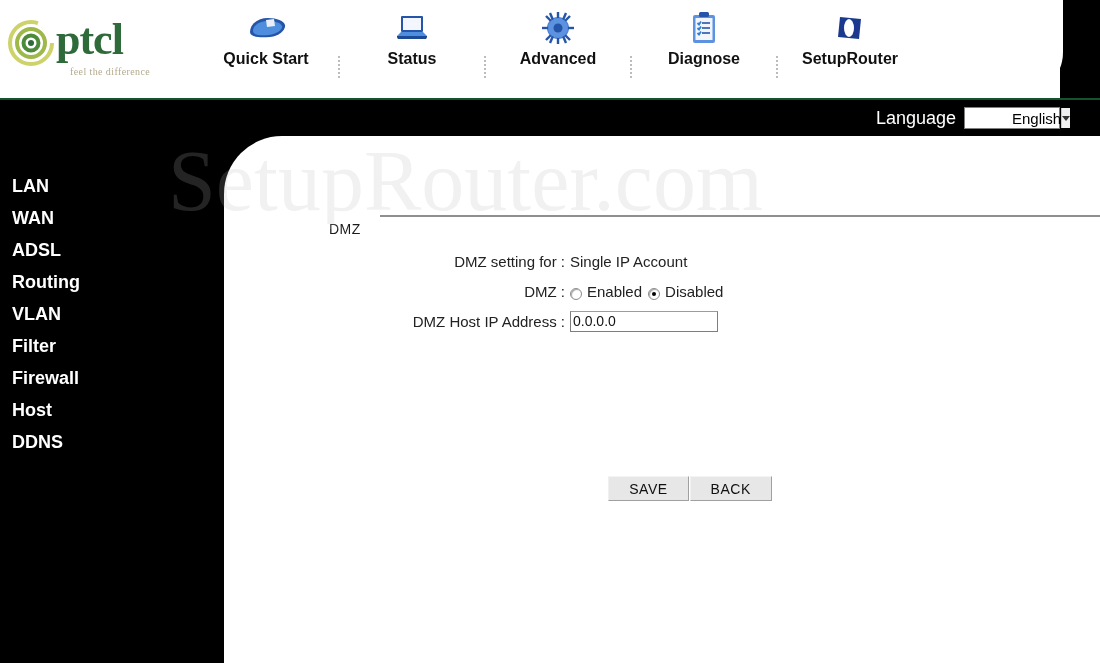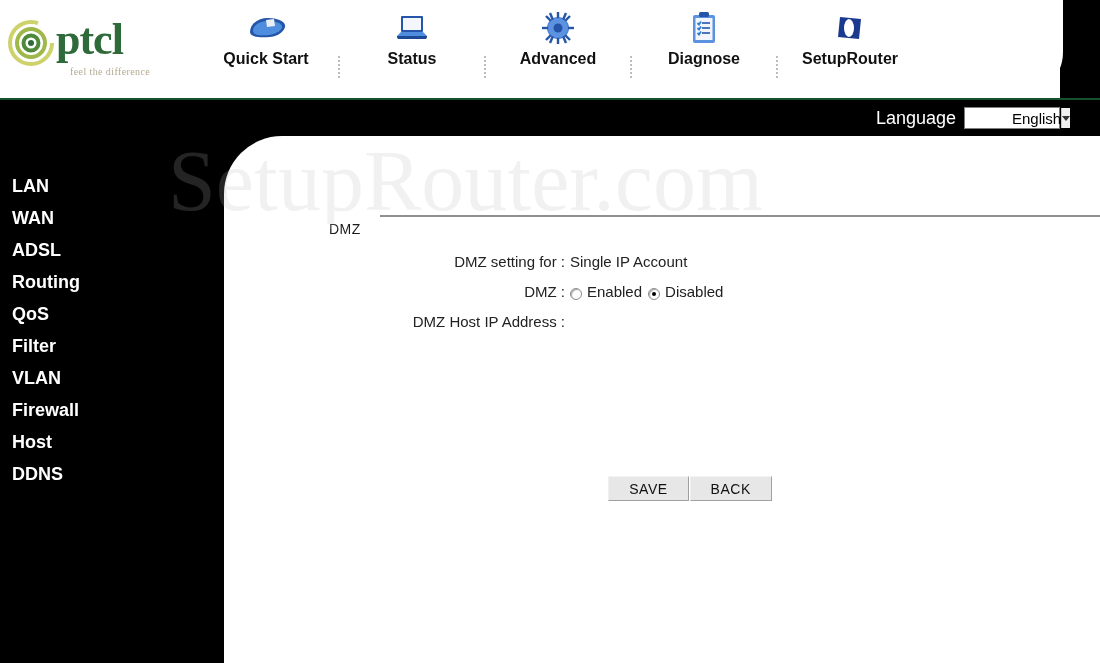--- a/index.html
+++ b/index.html
@@ -458,27 +458,24 @@
     <div class="side-item">
       <span class="side-label">WAN</span>
       </div>
     <div class="side-item">
       <span class="side-label">ADSL</span>
       </div>
     <div class="side-item">
       <span class="side-label">Routing</span>
       </div>
     <div class="side-item">
-      <span class="side-label">QoS</span>
+      <span class="side-label">VLAN</span>
       </div>
     <div class="side-item">
       <span class="side-label">Filter</span>
-      </div>
-    <div class="side-item">
-      <span class="side-label">VLAN</span>
       </div>
     <div class="side-item">
       <span class="side-label">Firewall</span>
       </div>
     <div class="side-item">
       <span class="side-label">Host</span>
       </div>
     <div class="side-item">
       <span class="side-label">DDNS</span>
       </div>
@@ -507,20 +504,23 @@
           </span>
           <span class="radio-wrap" style="margin-left:6px">
             <span class="radio on"></span>
             <span class="radio-text">Disabled</span>
           </span>
         </div>
       </div>
 
       <div class="frow">
         <div class="flabel">DMZ Host IP Address :</div>
+        <div class="fvalue">
+          <input class="ipinput" type="text" value="0.0.0.0" style="">
+        </div>
       </div>
 
       <div id="buttons">
         <button class="btn">SAVE</button>
         <button class="btn">BACK</button>
       </div>
 
     </div>
   </div>
 

